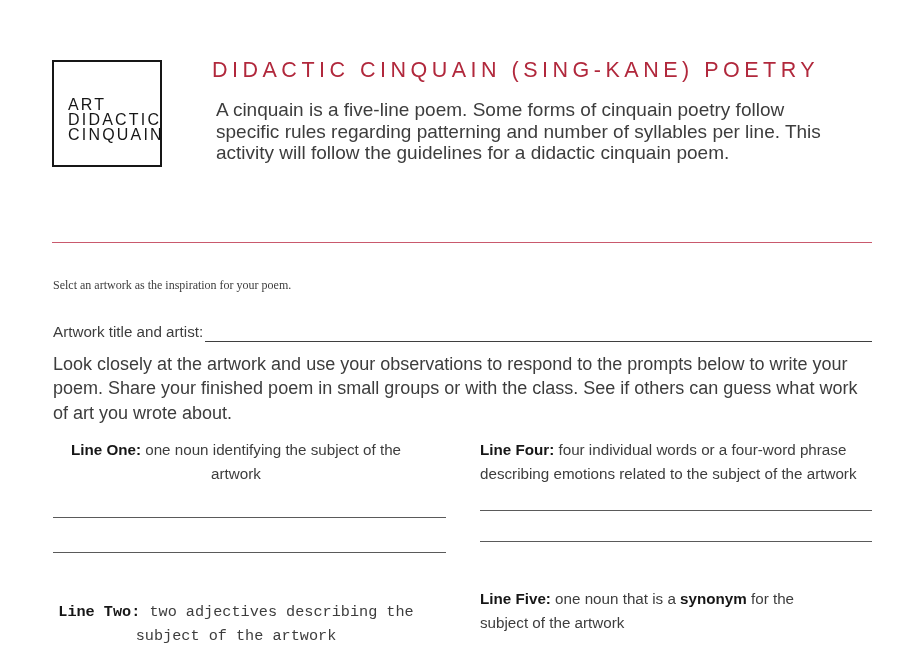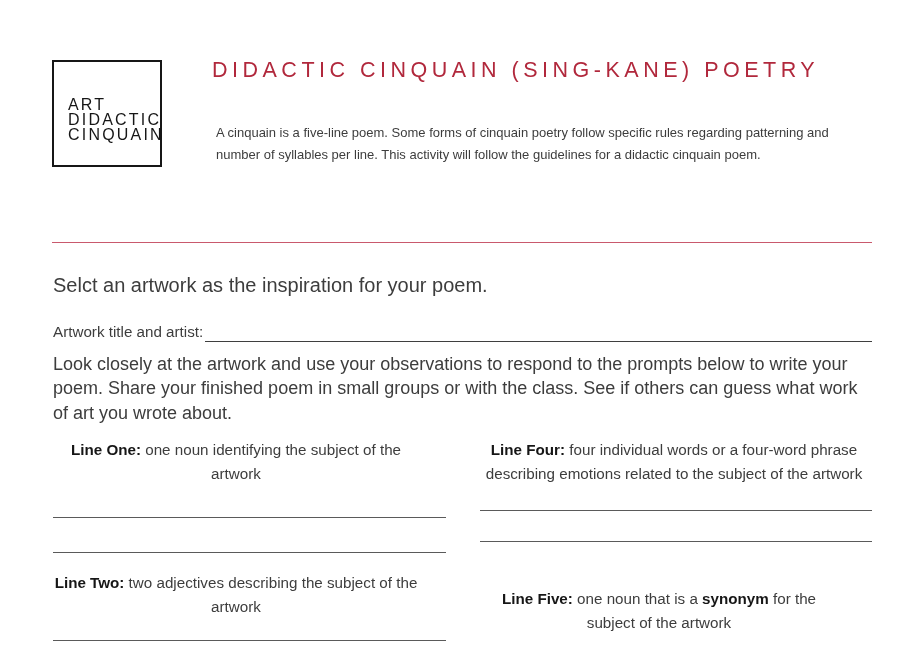--- a/index.html
+++ b/index.html
@@ -33,31 +33,31 @@
   }
 
   
   .title{
     position:absolute;left:212px;top:58px;width:690px;
     font-size:21.5px;font-weight:400;letter-spacing:4.5px;
     color:var(--accent);white-space:nowrap;
   }
   .intro{
     position:absolute;left:216px;top:99px;width:630px;
-    font-size:13px;line-height:21.5px;color:var(--text);margin-top:23px;
+    font-size:19px;line-height:21.5px;color:var(--text);
   }
 
   .divider{
     position:absolute;left:52px;top:242px;width:820px;height:0;
     border-top:1.4px solid var(--divider);
   }
 
   .select-instruction{
     position:absolute;left:53px;top:274px;width:820px;
-    font-size:20px;line-height:22px;
+    font-size:12px;line-height:22px;font-family:Liberation Serif, serif;
   }
 
   .artwork-row{
     position:absolute;left:53px;top:321px;width:819px;
     display:flex;align-items:center;
     font-size:15.2px;line-height:22px;
   }
   .fill-line{
     flex:1;height:20px;margin-left:2px;margin-bottom:1px;
     border-bottom:1.3px solid var(--line-dark);
@@ -74,29 +74,29 @@
   }
   .col-left{width:393px;}
   .col-gap{width:34px;}
   .col-right{width:392px;}
 
   .prompt{
     font-size:15.2px;line-height:24.3px;color:var(--text);
   }
   .prompt .b{font-weight:bold;color:var(--dark);}
   .col-left .prompt{width:366px;text-align:center;}
-  .col-right .prompt{width:388px;text-align:center;}
+  .col-right .prompt{width:388px;}
   .col-right .prompt.five{width:358px;}
 
   .write-line{
     height:0;border-bottom:1px solid var(--line);width:100%;
   }
   .col-left .wl-1{margin-top:30px;}
   .col-left .wl-2{margin-top:34px;}
-  .col-left .prompt.two{margin-top:18px;}
+  .col-left .prompt.two{margin-top:47px;font-family:Liberation Mono, monospace;}
   .col-left .wl-3{margin-top:21px;}
   .col-right .wl-1{margin-top:23px;}
   .col-right .wl-2{margin-top:30px;}
   .col-right .prompt.five{margin-top:45px;}
 </style>
 </head>
 <body>
 
 <div class="page">
 

